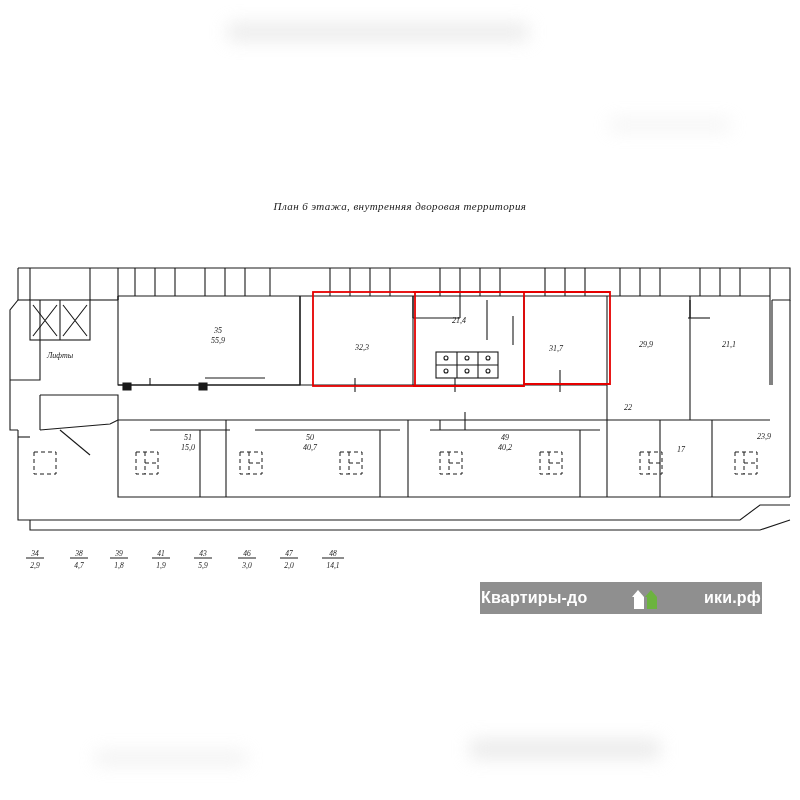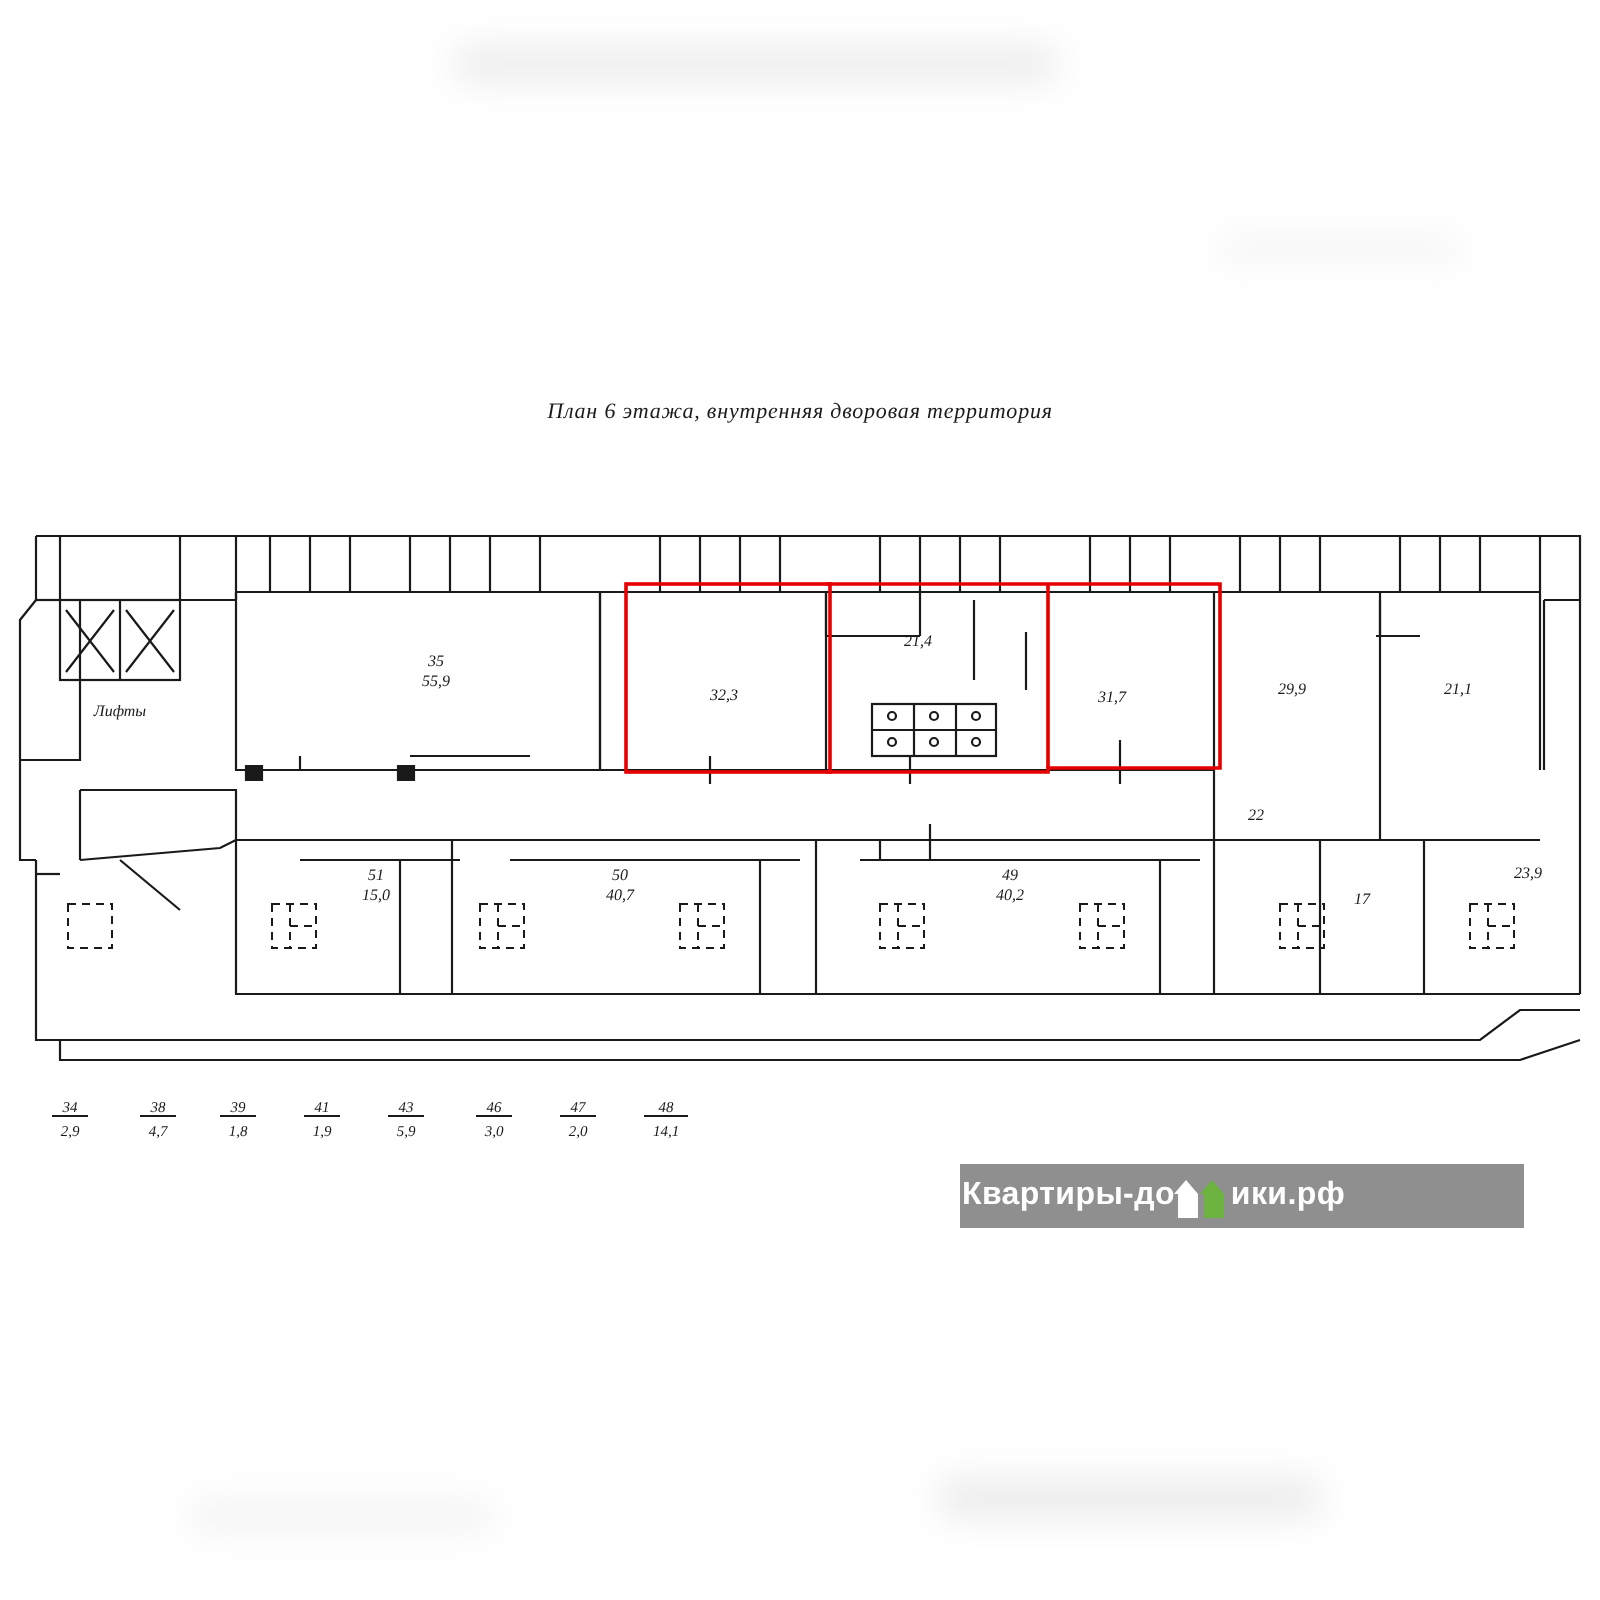--- a/index.html
+++ b/index.html
@@ -44,21 +44,21 @@
   
   .watermark {
     position: absolute;
     left: 481px;
     top: 583px;
     width: 280px;
     height: 30px;
     background: #8f8f8f;
     display: flex;
     align-items: center;
-    justify-content: flex-start;
+    justify-content: space-between;
     gap: 0px;
     box-shadow: 0 0 0 1px #8f8f8f;
   }
   .watermark .wm-text {
     color: #ffffff;
     font-family: "Liberation Sans", sans-serif;
     font-size: 16px;
     font-weight: bold;
     letter-spacing: 0.2px;
     white-space: nowrap;

